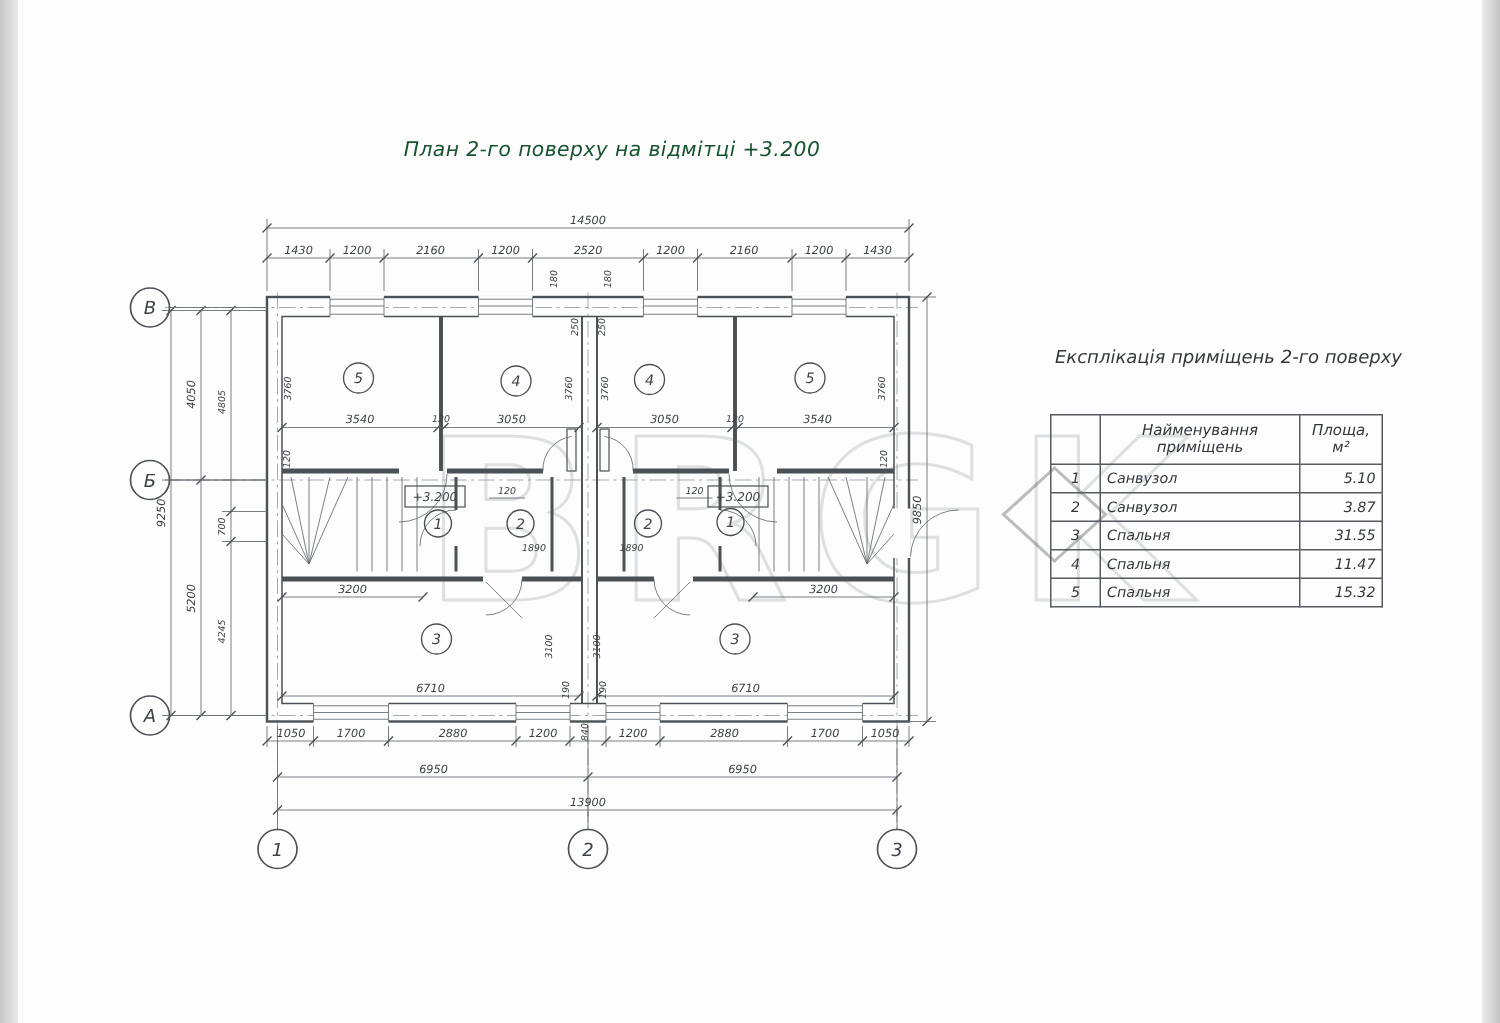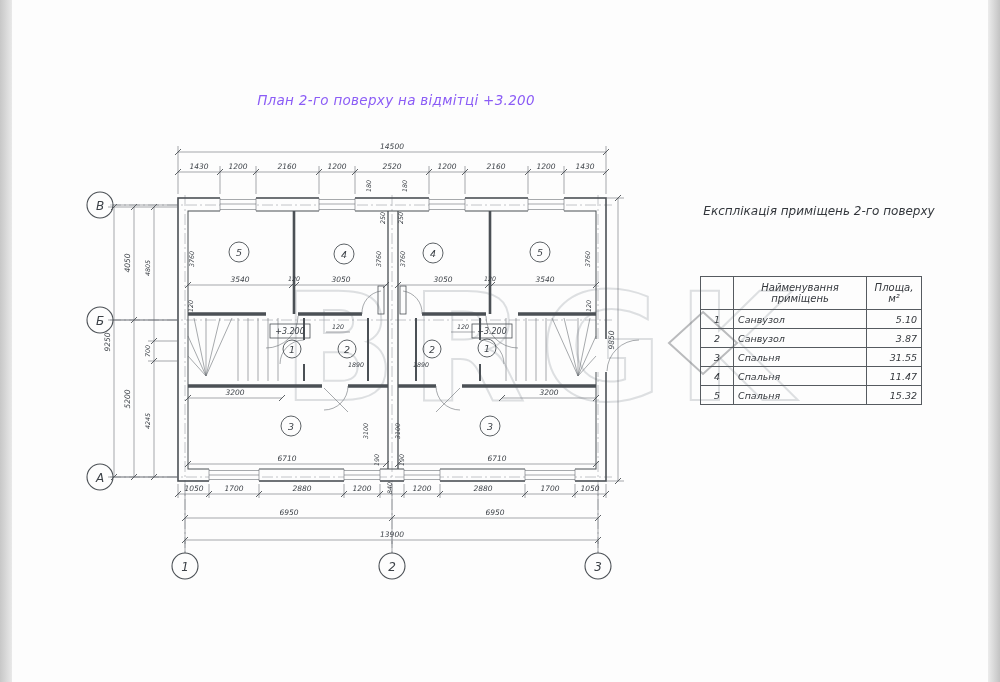--- a/index.html
+++ b/index.html
@@ -1,23 +1,23 @@
 <!DOCTYPE html>
 <html><head>
 <meta charset="utf-8">
 <style>
   html,body{margin:0;padding:0;}
   .page{position:relative;width:1000px;height:682px;background:#fdfdfd;overflow:hidden;
         font-family:"DejaVu Sans",sans-serif;}
   .edge{position:absolute;top:0;bottom:0;width:12px;}
   .edge-l{left:0;background:linear-gradient(90deg,#c7c7c7,#e9e9e9);}
   .edge-r{right:0;background:linear-gradient(270deg,#c3c3c3,#ececec);}
-  .title{position:absolute;left:216px;top:92px;width:360px;text-align:center;
-         font-style:italic;font-size:13.5px;color:#8b5cf6;letter-spacing:.3px;}
-  .tbl-title{position:absolute;left:695px;top:204px;width:248px;text-align:center;
+  .title{position:absolute;left:228px;top:92px;width:360px;text-align:center;
+         font-style:italic;font-size:13.5px;color:#14532d;letter-spacing:.3px;}
+  .tbl-title{position:absolute;left:695px;top:231px;width:248px;text-align:center;
          font-style:italic;font-size:12px;color:#33373c;}
   table.expl{position:absolute;left:700px;top:276px;width:222px;border-collapse:collapse;
          font-style:italic;color:#33373c;}
   table.expl th,table.expl td{border:1px solid #565b60;font-weight:normal;
          font-size:9.5px;padding:1px 4px;height:16px;}
   table.expl th{font-size:10px;text-align:center;height:30px;}
   .c-num{width:24px;text-align:center;}
   .c-area{width:46px;text-align:center;}
   td.num{text-align:center;}
   td.area{text-align:right;}

